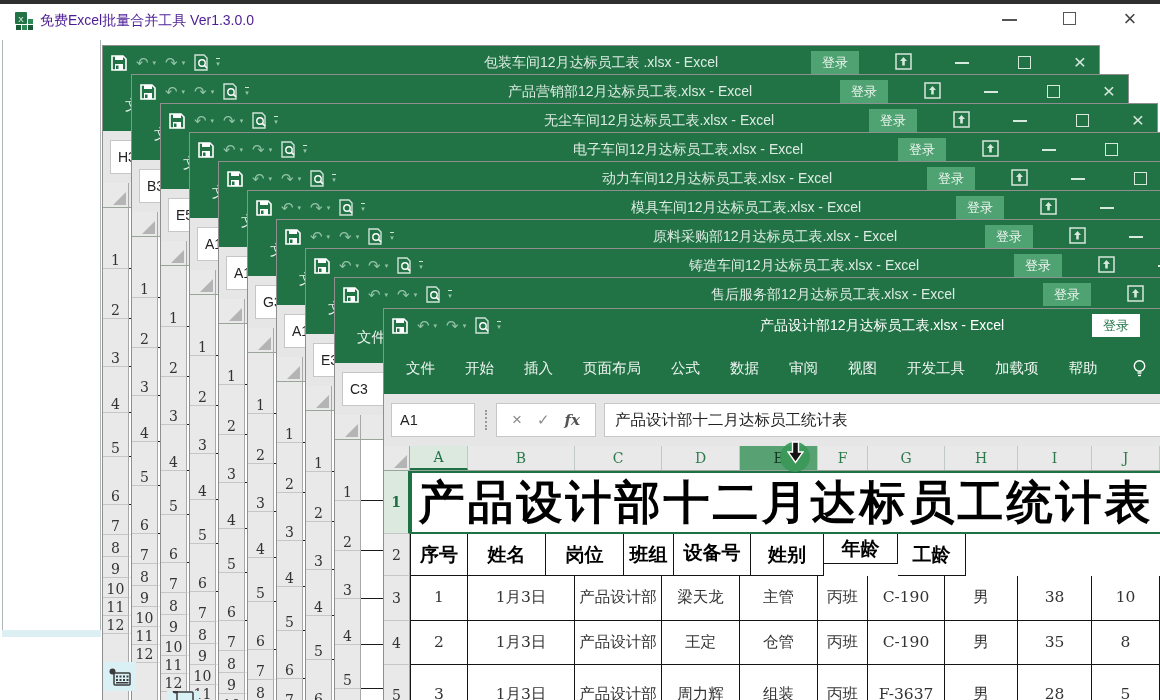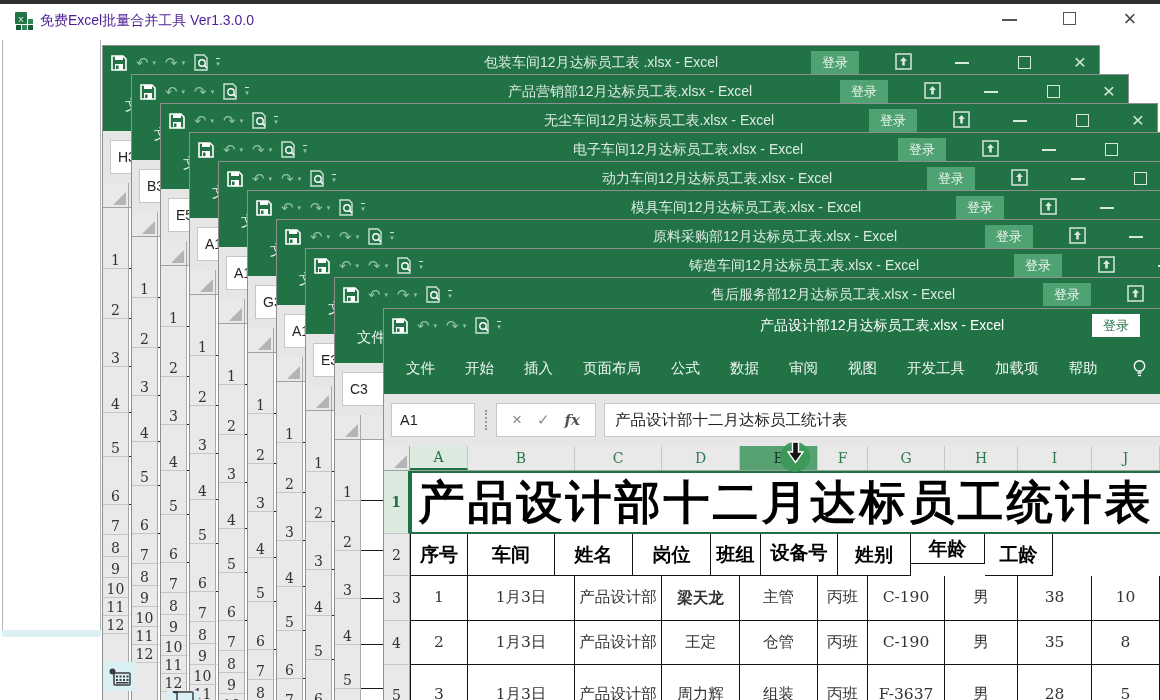--- a/index.html
+++ b/index.html
@@ -950,34 +950,33 @@
           <div class="rn selrow" style="height: 63px;">1</div>
           <div class="rn" style="height: 42px;">2</div>
           <div class="rn" style="height: 45px;">3</div>
           <div class="rn" style="height: 44px;">4</div>
           <div class="rn" style="height: 60px;">5</div>
         </div>
       <div class="fw-table">
         <div class="t-title">产品设计部十二月达标员工统计表</div>
       <div class="trow thead" style="height: 42px;">
             <div class="tcell cfirst" style="width: 58px; height: 42px;">序号</div>
-            <div class="tcell" style="width: 87px; height: 42px;">车间</div>
             <div class="tcell" style="width: 78px; height: 42px;">姓名</div>
             <div class="tcell" style="width: 78px; height: 42px;">岗位</div>
             <div class="tcell" style="width: 50px; height: 42px;">班组</div>
             <div class="tcell" style="width: 77px; height: 42px; font-family: Liberation Mono, monospace;">设备号</div>
             <div class="tcell" style="width: 73px; height: 42px;">姓别</div>
             <div class="tcell" style="width: 74px; height: 30px;">年龄</div>
             <div class="tcell" style="width: 68px; height: 42px;">工龄</div>
           </div>
           <div class="trow tdata" style="height: 45px;">
             <div class="tcell cfirst" style="width: 58px; height: 45px;">1</div>
             <div class="tcell" style="width: 107px; height: 45px;">1月3日</div>
             <div class="tcell" style="width: 87px; height: 45px;">产品设计部</div>
-            <div class="tcell" style="width: 78px; height: 45px; font-weight: bold;">梁天龙</div>
+            <div class="tcell" style="width: 78px; height: 45px;">梁天龙</div>
             <div class="tcell" style="width: 78px; height: 45px;">主管</div>
             <div class="tcell" style="width: 50px; height: 45px;">丙班</div>
             <div class="tcell" style="width: 77px; height: 45px;">C-190</div>
             <div class="tcell" style="width: 73px; height: 45px;">男</div>
             <div class="tcell" style="width: 74px; height: 45px;">38</div>
             <div class="tcell" style="width: 68px; height: 45px;">10</div>
           </div>
           <div class="trow tdata" style="height: 44px;">
             <div class="tcell cfirst" style="width: 58px; height: 44px;">2</div>
             <div class="tcell" style="width: 107px; height: 44px;">1月3日</div>

